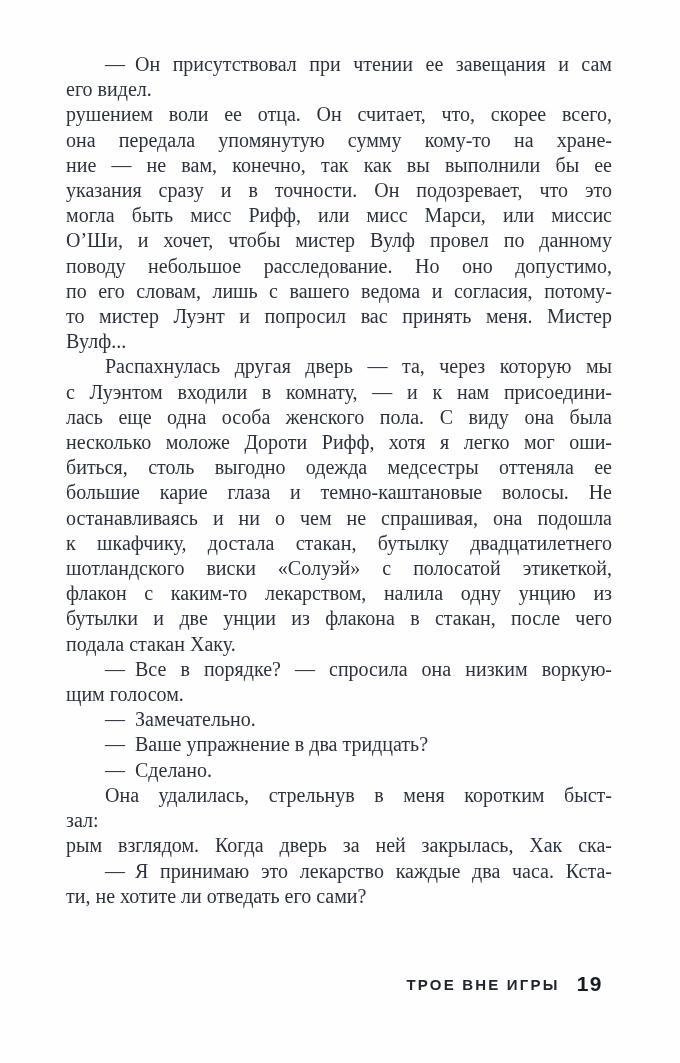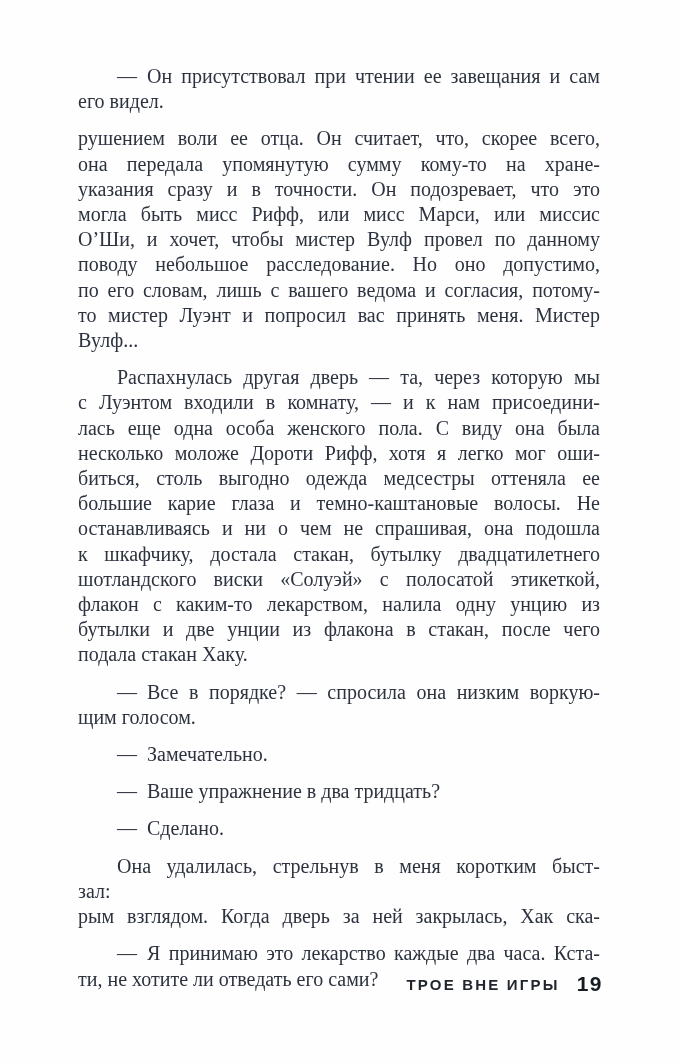--- a/index.html
+++ b/index.html
@@ -20,21 +20,21 @@
   }
   .text-block {
     position: absolute;
     left: 66px;
     top: 52px;
     width: 546px;
     font-size: 20px;
     line-height: 25.2px;
     color: #2c323e;
   }
-  .paragraph { margin: 12px; }
+  .paragraph { margin: 0; }
   .line {
     text-align: left;
     white-space: pre-wrap;
   }
   .line.just {
     text-align: justify;
     text-align-last: justify;
   }
   .line.indent {
     padding-left: 39px;
@@ -69,20 +69,21 @@
 <main class="book-page">
 
   <section class="text-block">
       <div class="paragraph">
         <div class="line indent just">— Он присутствовал при чтении ее завещания и сам</div>
         <div class="line">его видел.</div>
       </div>
       <div class="paragraph">
         <div class="line just">рушением воли ее отца. Он считает, что, скорее всего,</div>
         <div class="line just">она передала упомянутую сумму кому-то на хране-</div>
+        <div class="line just">ние — не вам, конечно, так как вы выполнили бы ее</div>
         <div class="line just">указания сразу и в точности. Он подозревает, что это</div>
         <div class="line just">могла быть мисс Рифф, или мисс Марси, или миссис</div>
         <div class="line just">О’Ши, и хочет, чтобы мистер Вулф провел по данному</div>
         <div class="line just">поводу небольшое расследование. Но оно допустимо,</div>
         <div class="line just">по его словам, лишь с вашего ведома и согласия, потому-</div>
         <div class="line just">то мистер Луэнт и попросил вас принять меня. Мистер</div>
         <div class="line">Вулф...</div>
       </div>
       <div class="paragraph">
         <div class="line indent just">Распахнулась другая дверь — та, через которую мы</div>

